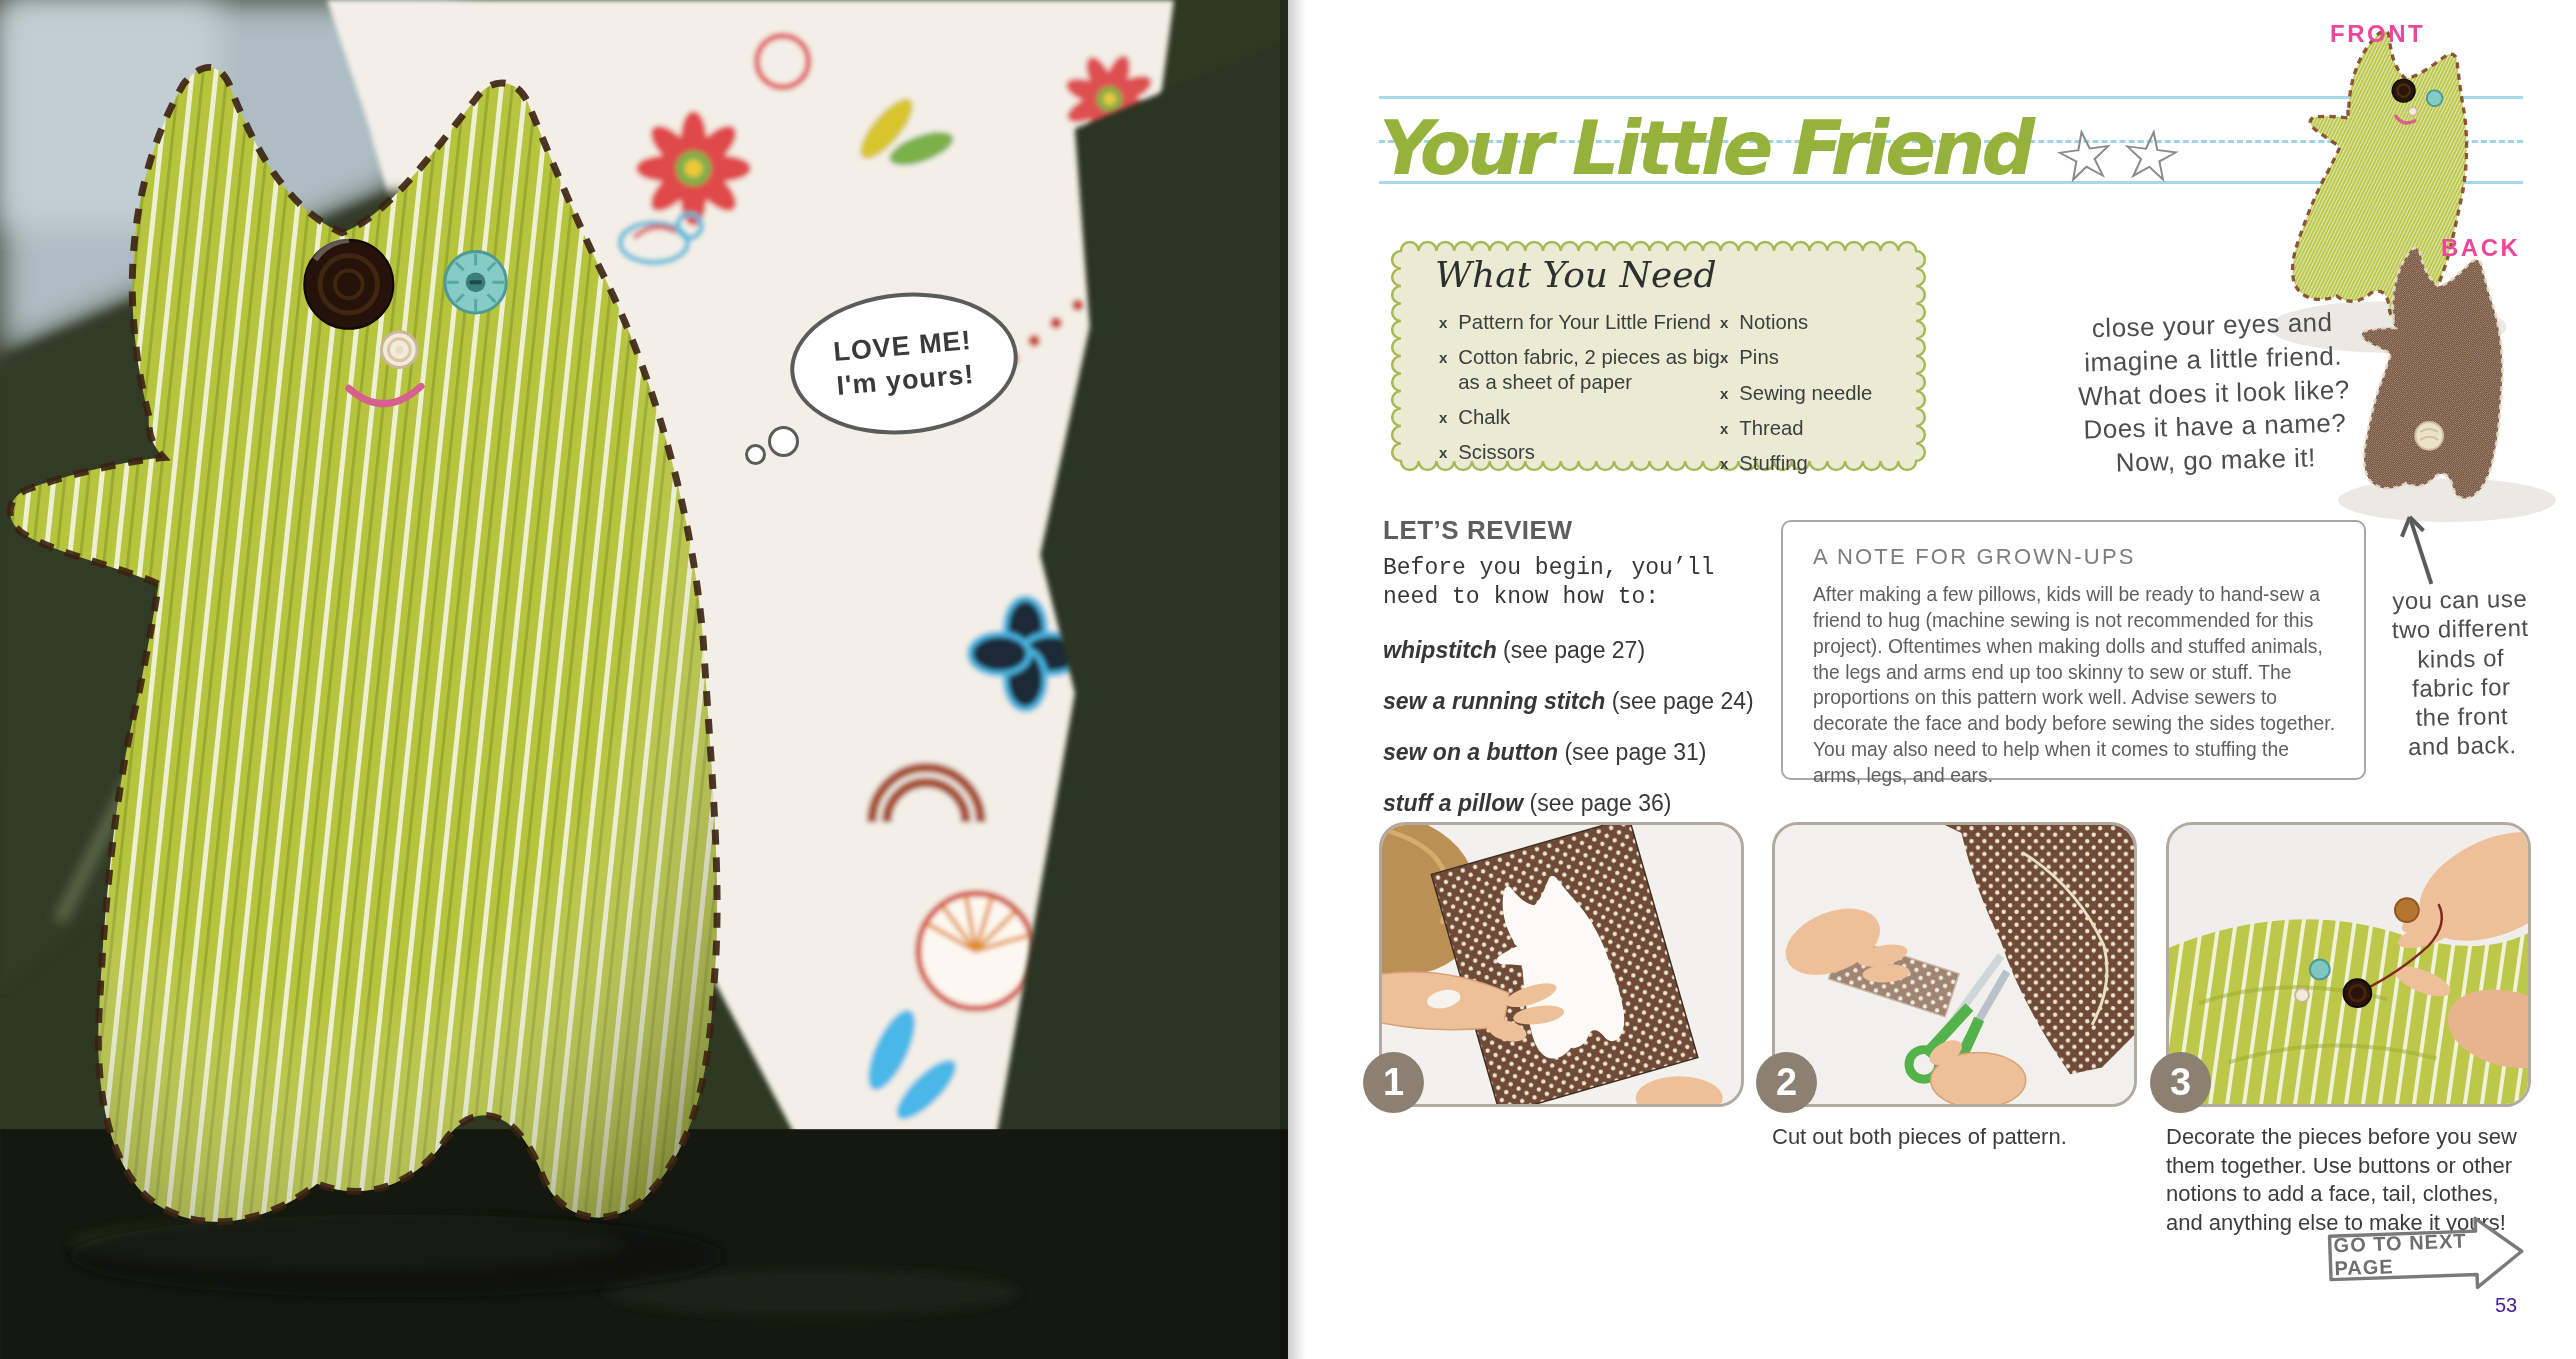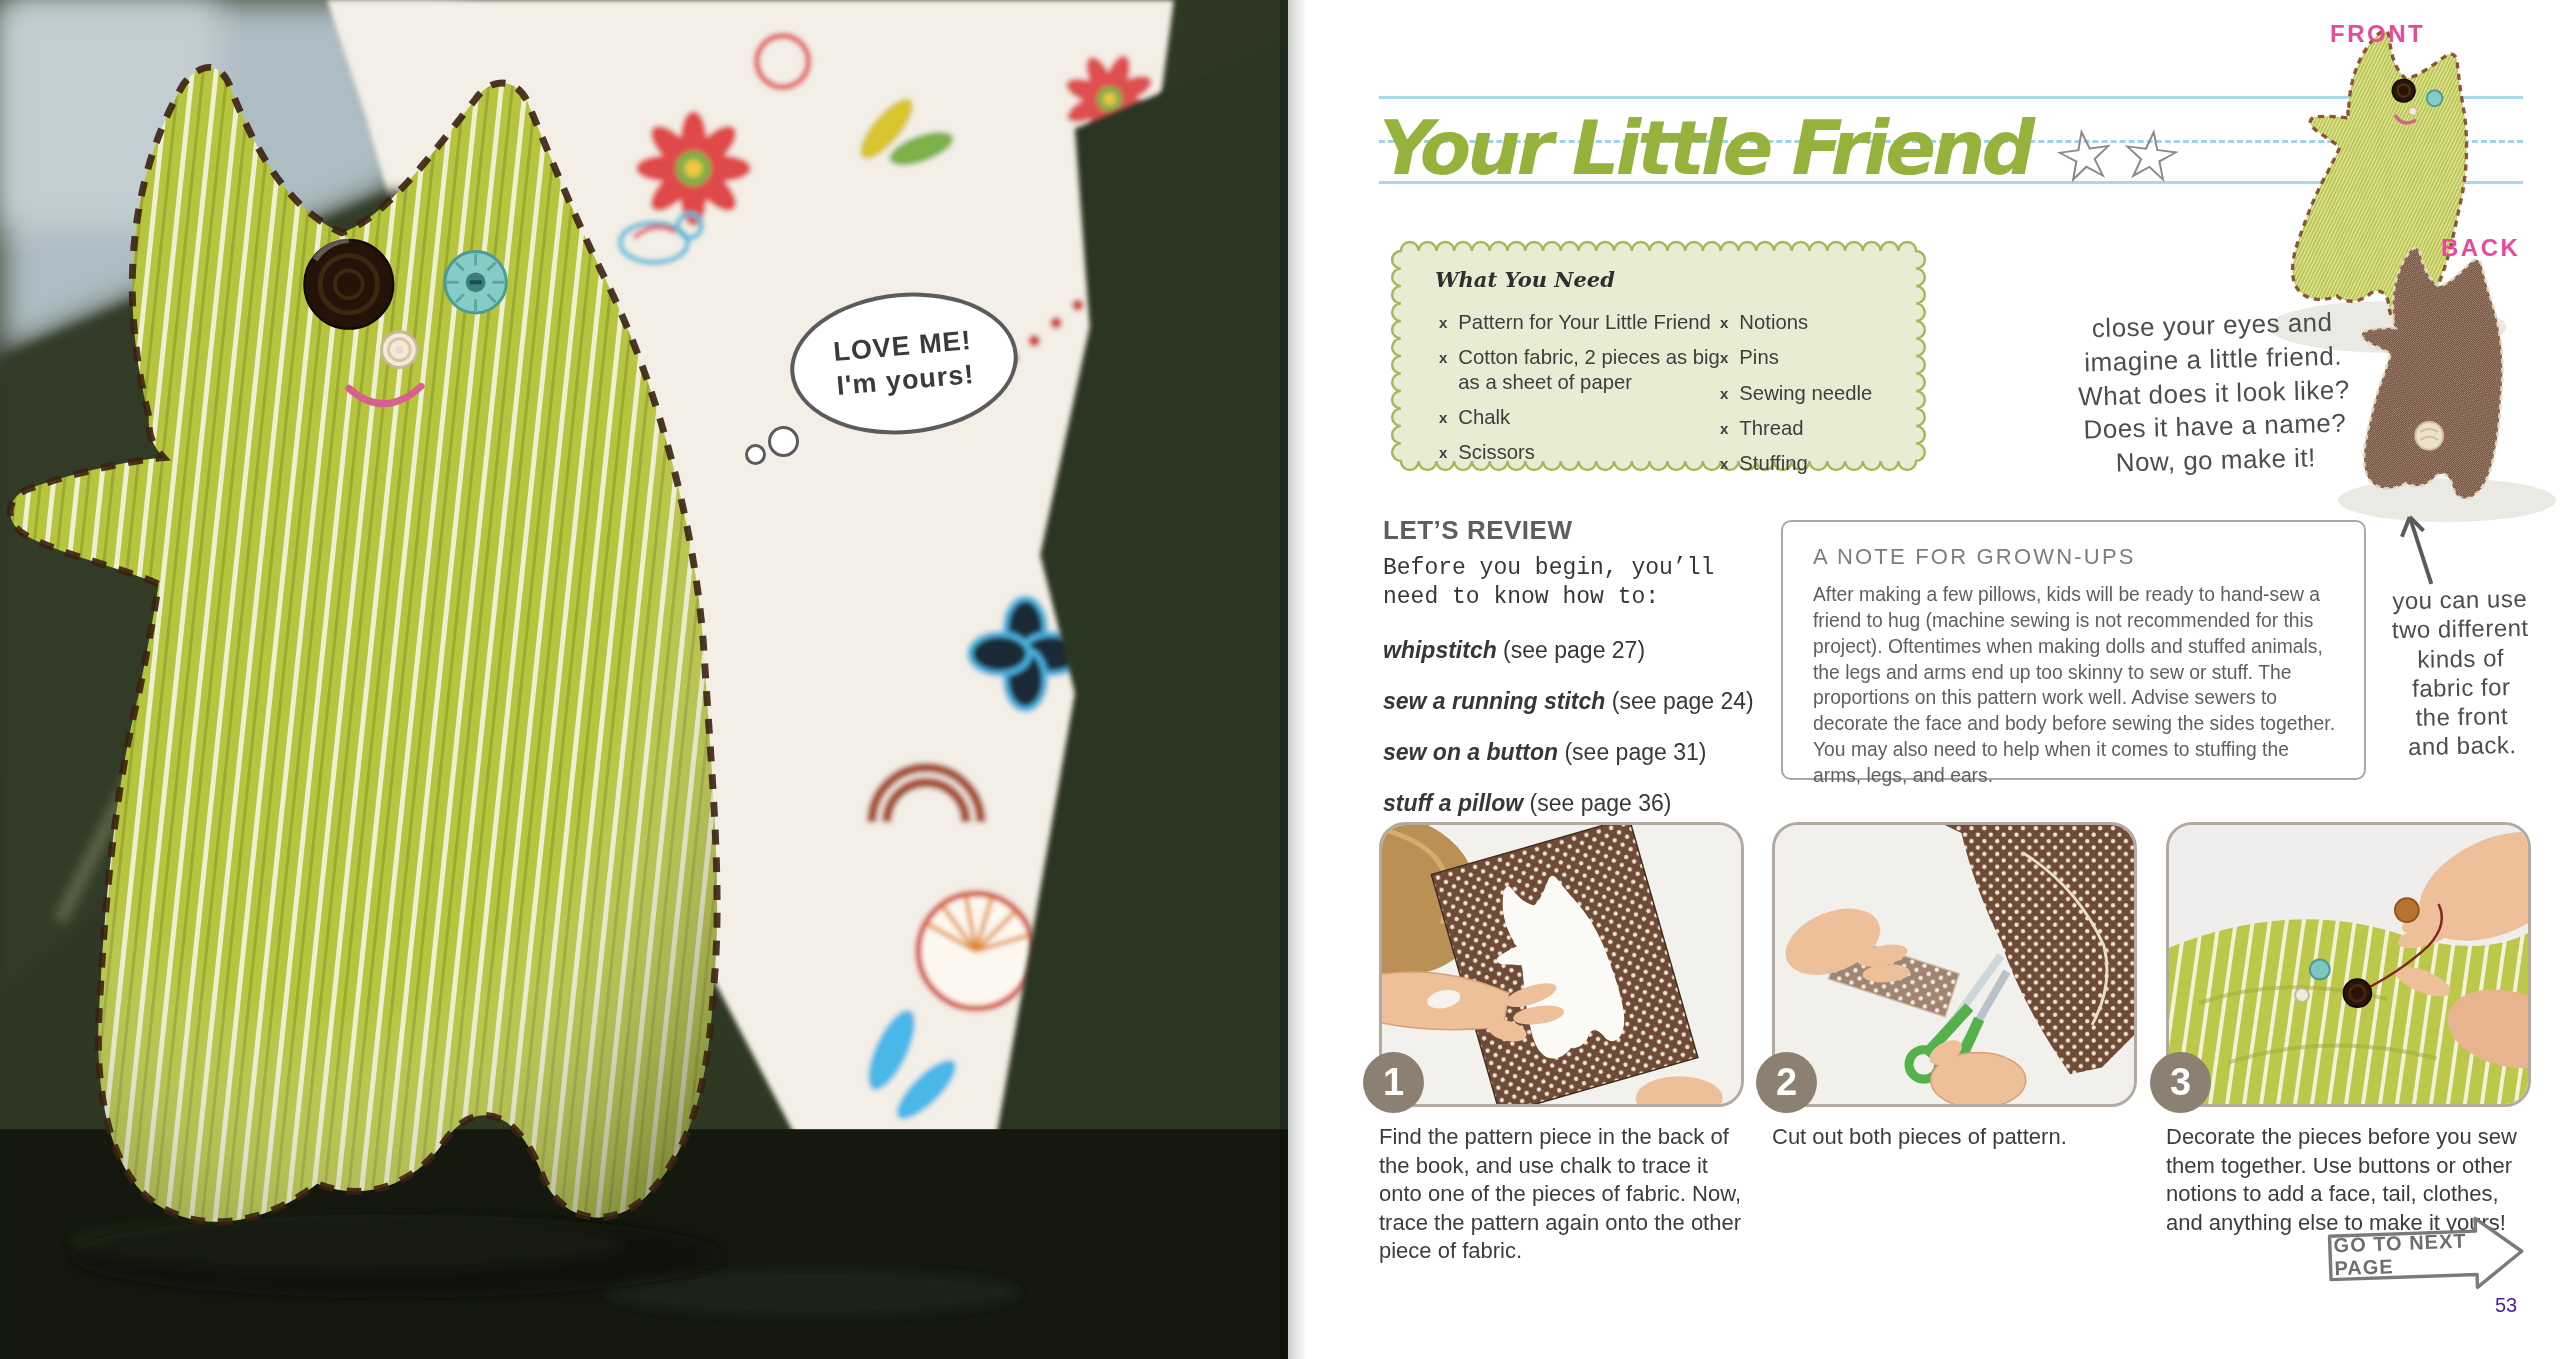--- a/index.html
+++ b/index.html
@@ -29,22 +29,22 @@
          font-style:italic;font-weight:bold;font-size:75px;line-height:75px;
          letter-spacing:-4px;color:#95b33c;white-space:nowrap;}
   .star{display:inline-block;font-size:71px;line-height:71px;color:#8a8a8a;font-style:normal;
         letter-spacing:0;vertical-align:-6px;}
   #star1{transform:rotate(-8deg);margin-left:22px;}
   #star2{transform:rotate(7deg);margin-left:2px;}
 
   
   #wyn{left:1401px;top:251px;width:515px;height:210px;z-index:1;}
   #wyn svg{position:absolute;left:-12px;top:-12px;width:539px;height:234px;overflow:visible;}
-  #wyn-head{position:absolute;left:34px;top:16px;font-family:"DejaVu Serif", serif;
-            font-style:italic;font-weight:bold;font-size:21px;color:#2f2f2f;}
+  #wyn-head{position:absolute;left:34px;top:3px;font-family:"DejaVu Serif", serif;
+            font-style:italic;font-weight:normal;font-size:36px;color:#2f2f2f;}
   .wyn-col{position:absolute;top:59px;}
   #wyn-col1{left:38px;width:282px;}
   #wyn-col2{left:319px;width:188px;}
   .wyn-item{display:flex;margin-bottom:11px;}
   .wyn-x{font-size:15px;font-weight:bold;color:#3d3d3d;margin-right:11px;padding-top:4px;}
   .wyn-t{font-size:20.3px;line-height:1.2;color:#3d3d3d;}
 
   
   .hand{color:#4d4d4d;letter-spacing:0.5px;}
   #imagine{left:2011px;top:309px;width:406px;text-align:center;font-size:26px;line-height:1.3;
@@ -405,21 +405,20 @@
           <path d="M-10 152 Q60 140 128 170 L122 204 Q50 212 -10 198 Z" fill="#eec09a" stroke="#d8a176" stroke-width="1.5"></path>
           <ellipse cx="62" cy="176" rx="17" ry="9" fill="#f6f3ee" transform="rotate(-12 62 176)"></ellipse>
           <ellipse cx="150" cy="172" rx="27" ry="9" fill="#eec09a" transform="rotate(-18 150 172)"></ellipse>
           <ellipse cx="158" cy="192" rx="26" ry="9" fill="#eec09a" transform="rotate(-8 158 192)"></ellipse>
           <ellipse cx="126" cy="208" rx="20" ry="10" fill="#eec09a" transform="rotate(14 126 208)"></ellipse>
         </g>
         <ellipse cx="300" cy="276" rx="44" ry="22" fill="#eec09a"></ellipse>
       </svg>
     </div>
     <div class="badge">1</div>
-    <div class="caption">Find the pattern piece in the back of the book, and use chalk to trace it onto one of the pieces of fabric. Now, trace the pattern again onto the other piece of fabric.</div>
   </div>
 
   <div class="abs step" id="step2">
     <div class="photo">
       <svg width="359" height="279" viewBox="0 0 362 282">
         <defs>
           <pattern id="pk2" width="13" height="13" patternUnits="userSpaceOnUse">
             <rect width="13" height="13" fill="#a08573"></rect>
             <circle cx="3.2" cy="3.2" r="2.2" fill="#f1eadd"></circle>
               <circle cx="9.7" cy="9.7" r="2.2" fill="#f1eadd"></circle>

